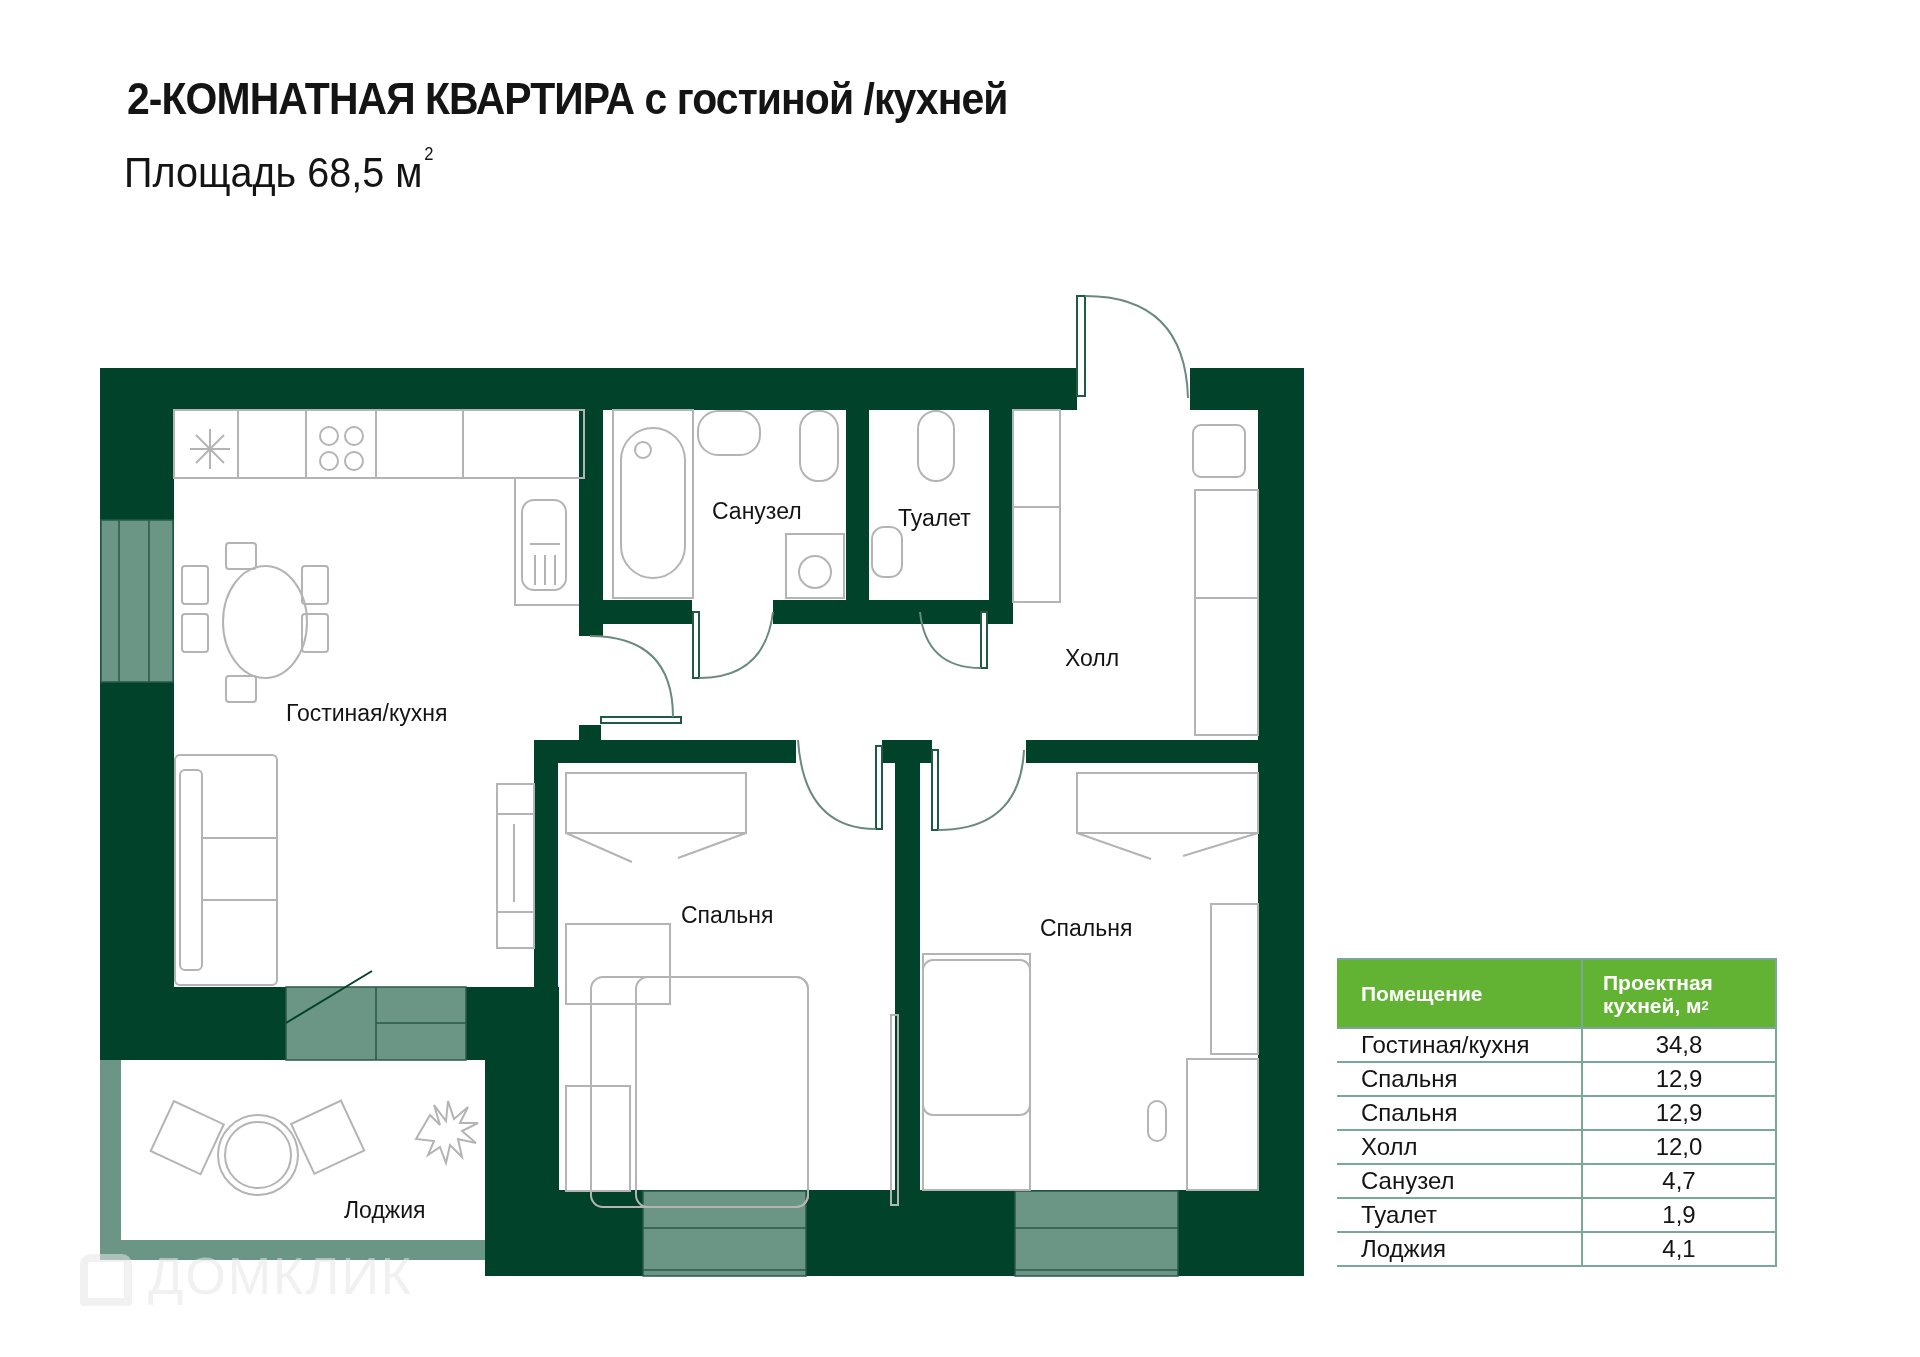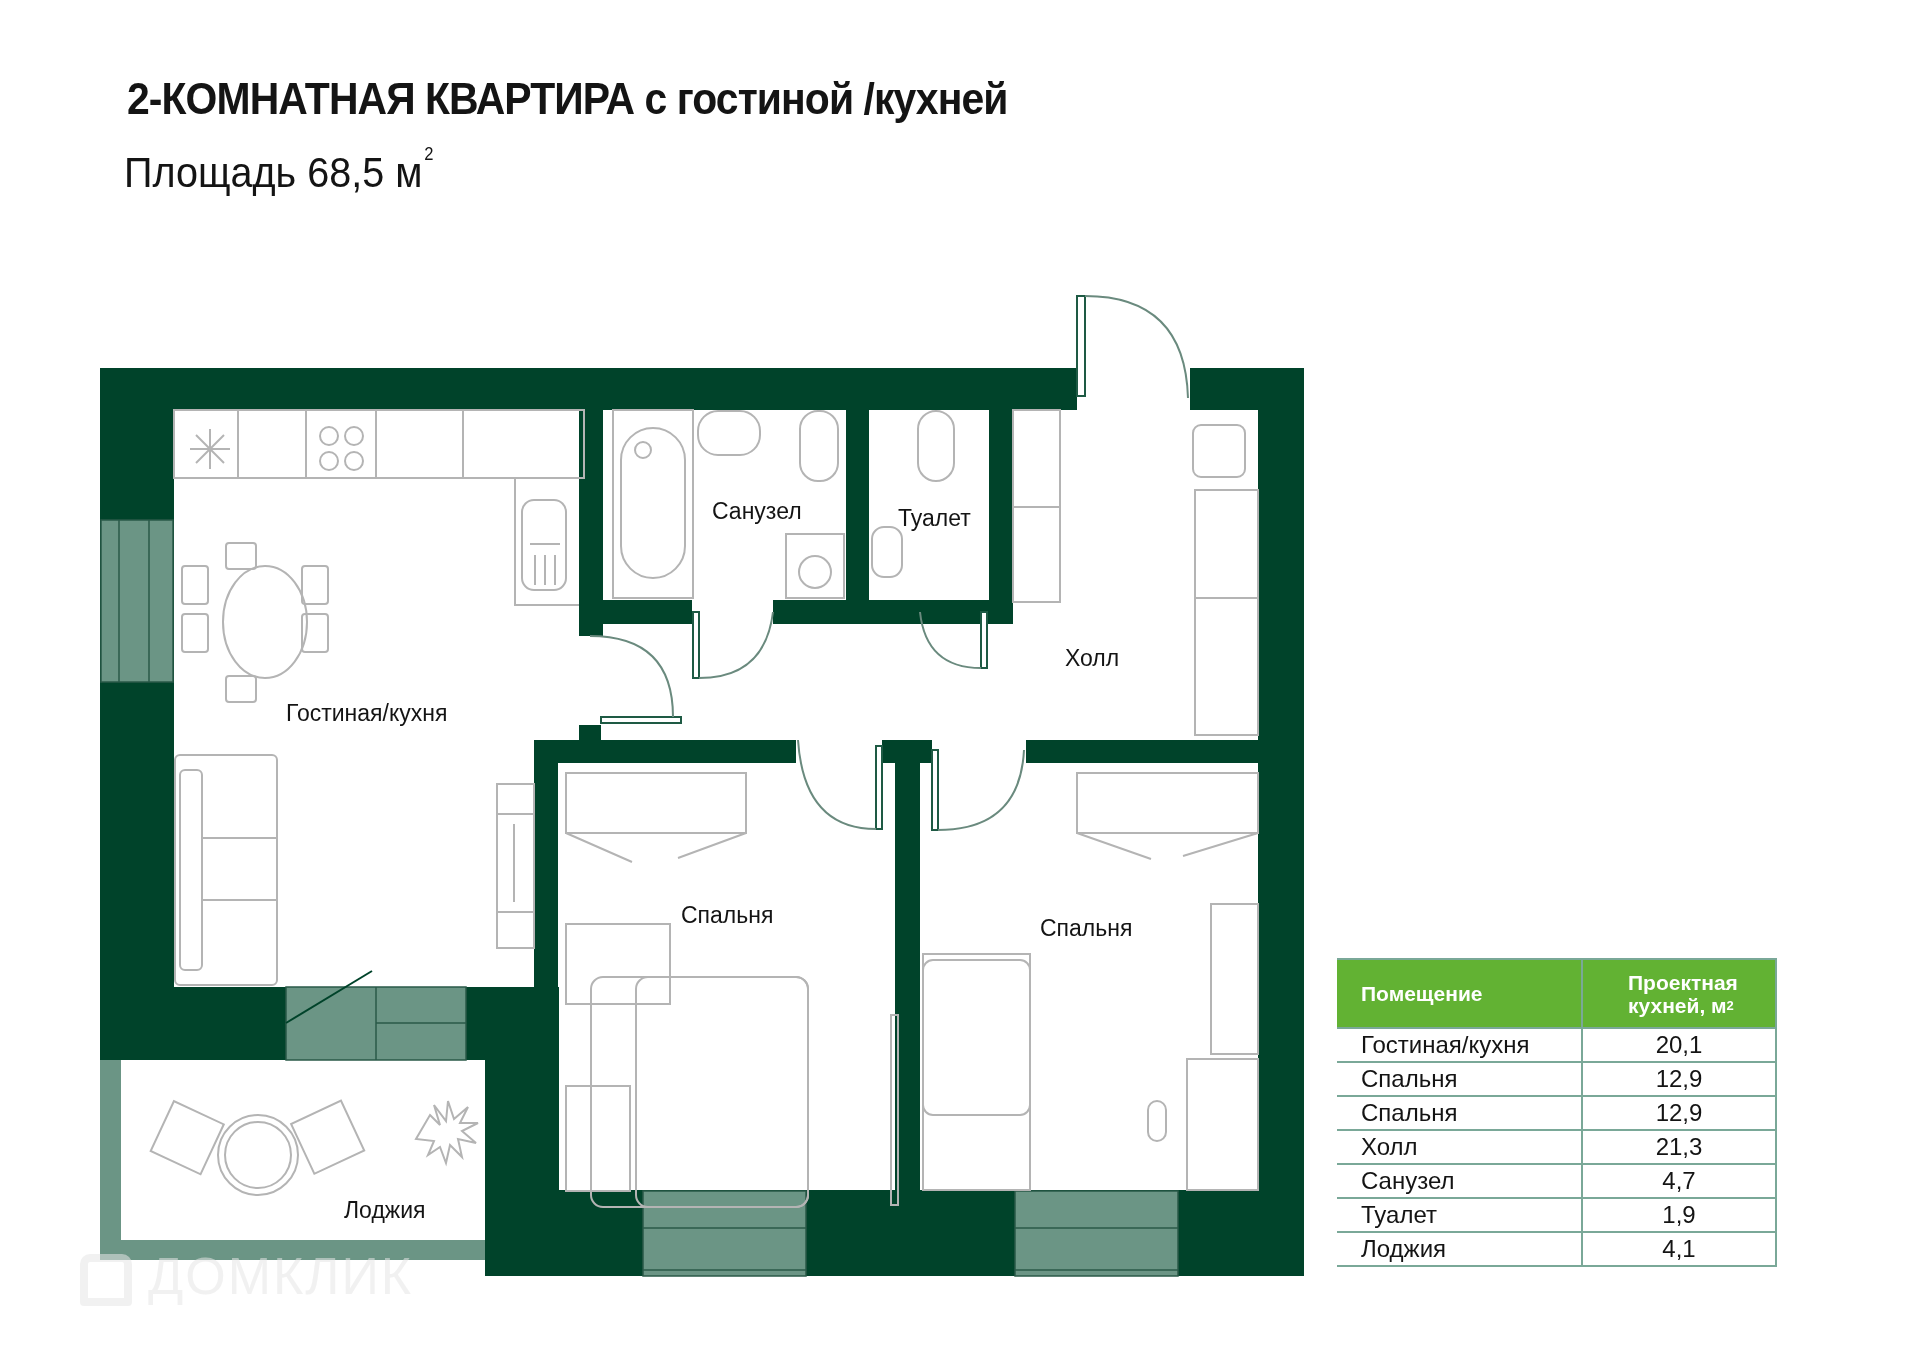--- a/index.html
+++ b/index.html
@@ -6,21 +6,21 @@
   body { width:1920px; height:1357px; position:relative; overflow:hidden; font-family:"Liberation Sans", "DejaVu Sans", sans-serif; }
   .title { position:absolute; left:127px; top:74px; font-size:44px; font-weight:bold; color:#141414; letter-spacing:-1px; white-space:nowrap; transform:scaleX(0.93); transform-origin:left top; }
   .subtitle { position:absolute; left:124px; top:148px; font-size:43px; color:#141414; white-space:nowrap; transform:scaleX(0.92); transform-origin:left top; }
   .subtitle sup { font-size:18px; vertical-align:top; position:relative; top:-4px; margin-left:2px; }
   #plan { position:absolute; left:0; top:0; width:1920px; height:1357px; }
   .room-label { position:absolute; font-size:23px; color:#141414; white-space:nowrap; }
   .watermark { position:absolute; left:80px; top:1246px; font-size:52px; font-weight:normal; color:rgba(230,230,230,0.55); letter-spacing:2px; white-space:nowrap; }
   .watermark .logo { display:inline-block; width:52px; height:52px; border:8px solid rgba(230,230,230,0.55); border-radius:10px 10px 4px 4px; margin-right:16px; vertical-align:middle; box-sizing:border-box; }
   table.areas { position:absolute; left:1337px; top:958px; width:440px; border-collapse:collapse; }
   table.areas th { background:#62b233; color:#ffffff; font-weight:bold; font-size:21px; text-align:left; height:67px; padding:0 0 0 24px; border:2px solid #7aa898; line-height:23px; }
-  table.areas th.col2 { padding-left:45px; }
+  table.areas th.col2 { padding-left:20px; }
   table.areas th sup { font-size:13px; vertical-align:top; }
   table.areas td { font-size:24px; color:#141414; height:32px; border:2px solid #7aa898; padding:0 0 0 24px; line-height:30px; }
   table.areas td.val { text-align:center; padding:0; }
   table.areas th:first-child, table.areas td:first-child { width:220px; border-left:none; }
 </style>
 </head>
 <body>
 
 <div class="title">2-КОМНАТНАЯ КВАРТИРА с гостиной /кухней</div>
 <div class="subtitle"><span>Площадь 68,5 м</span><sup>2</sup></div>
@@ -203,33 +203,33 @@
 <table class="areas">
   <thead>
     <tr>
       <th>Помещение</th>
       <th class="col2"><span>Проектная</span><br><span>кухней, м</span><sup>2</sup></th>
     </tr>
   </thead>
   <tbody>
     <tr>
         <td>Гостиная/кухня</td>
-        <td class="val">20,1</td>
+        <td class="val">34,8</td>
       </tr>
     <tr>
         <td>Спальня</td>
         <td class="val">12,9</td>
       </tr>
     <tr>
         <td>Спальня</td>
         <td class="val">12,9</td>
       </tr>
     <tr>
         <td>Холл</td>
-        <td class="val">21,3</td>
+        <td class="val">12,0</td>
       </tr>
     <tr>
         <td>Санузел</td>
         <td class="val">4,7</td>
       </tr>
     <tr>
         <td>Туалет</td>
         <td class="val">1,9</td>
       </tr>
     <tr>

